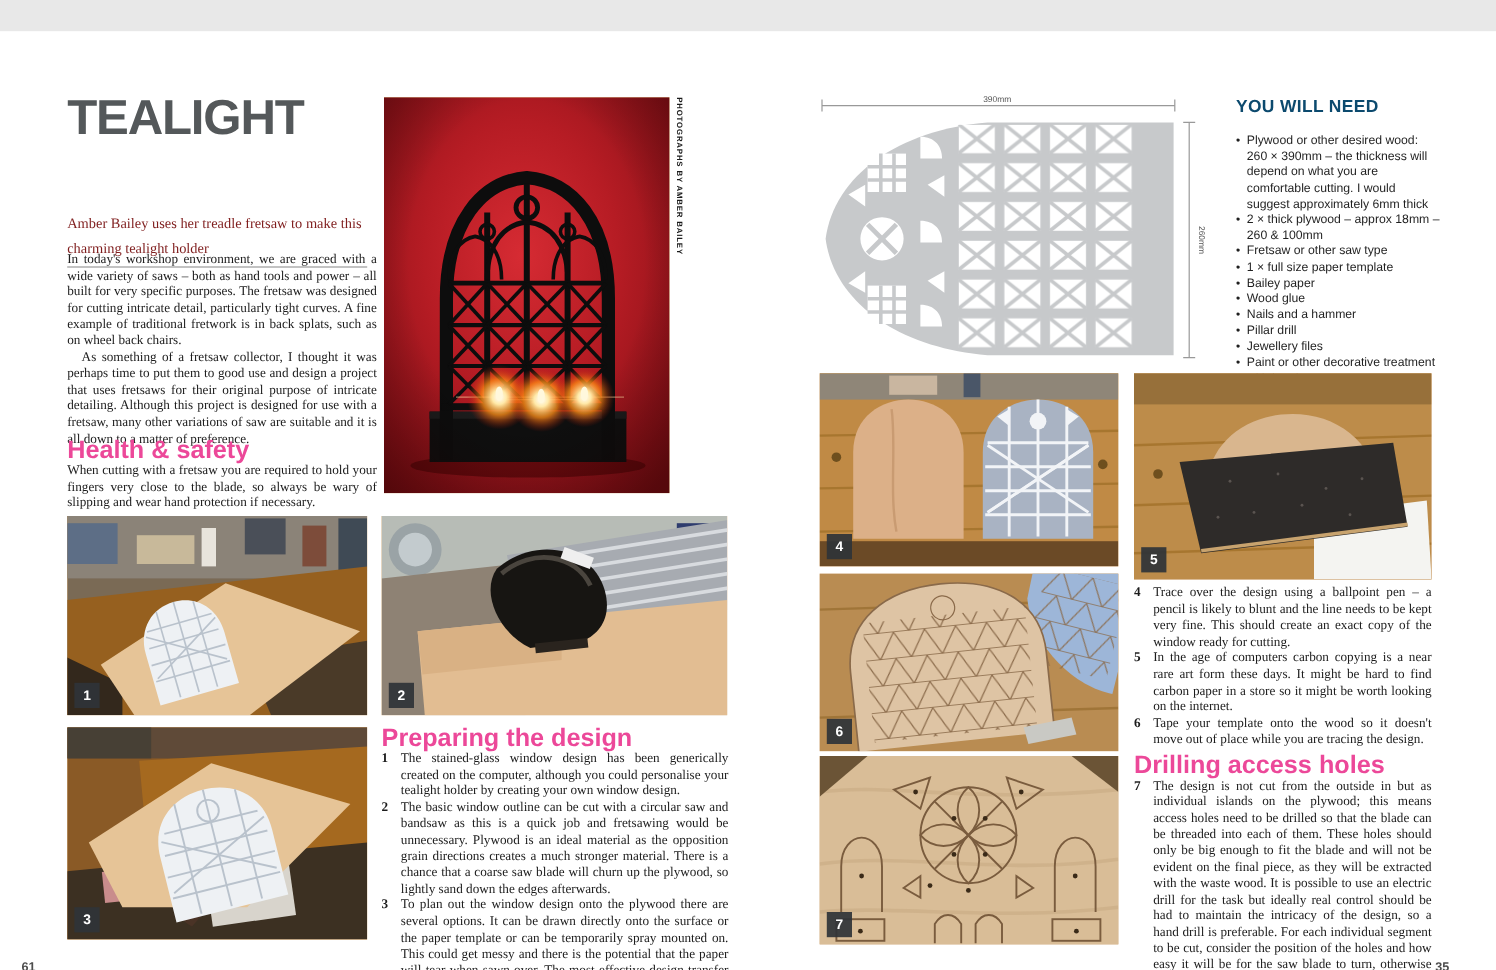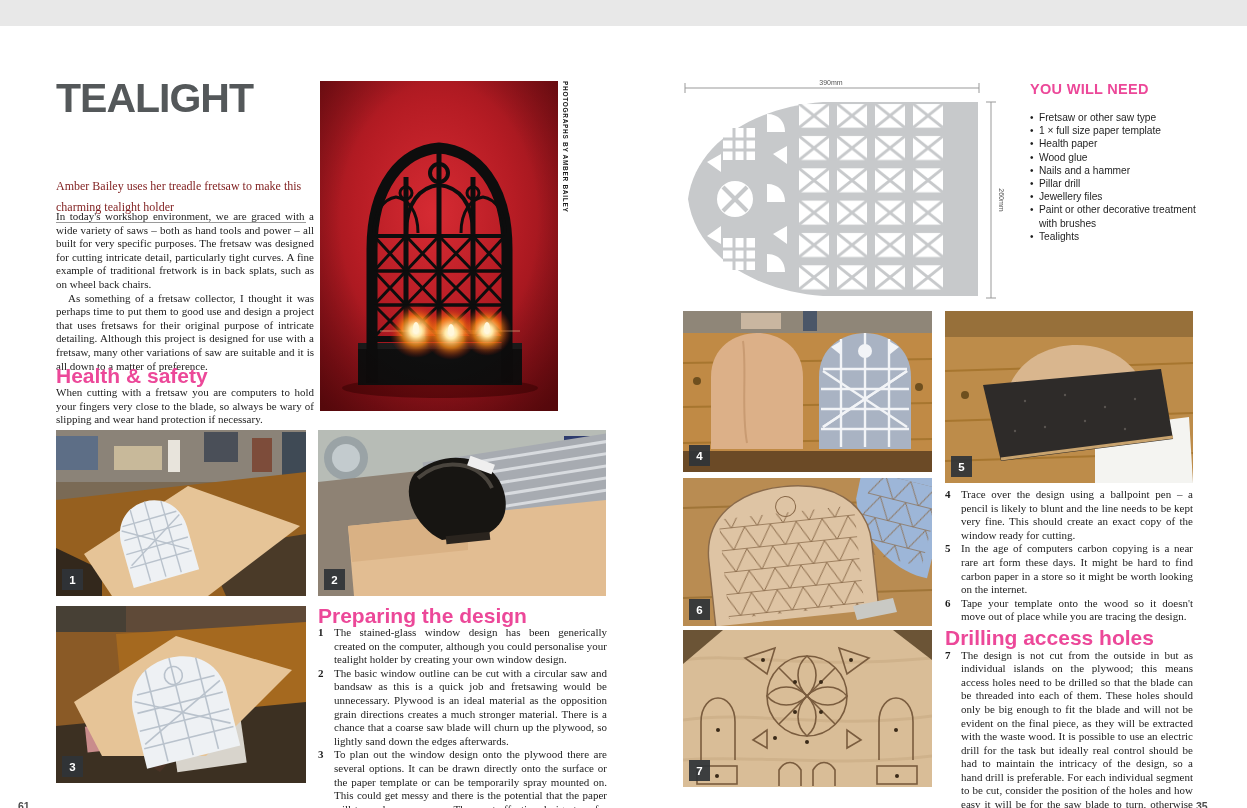--- a/index.html
+++ b/index.html
@@ -18,21 +18,21 @@
   .body-col{font-size:11px;line-height:13.6px;text-align:justify;}
   .body-col p{margin:0;}
   .body-col p.indent{text-indent:12px;}
 
   .step{display:flex;}
   .step-num{flex:0 0 16px;font-weight:700;}
   .step-text{flex:1;text-align:justify;}
 
   
   .ywn-head{font-family:"Liberation Sans",sans-serif;font-weight:700;font-size:14.5px;
-            letter-spacing:.3px;color:#ec4899;}
+            letter-spacing:.3px;color:#0c4a6e;}
   .ywn-item{position:relative;padding-left:9px;font-family:"Liberation Sans",sans-serif;
             font-size:10.2px;line-height:13.2px;color:#1f1f1f;}
   .ywn-item::before{content:"\2022";position:absolute;left:0;top:0;font-size:10px;color:#1f1f1f;}
 
   
   .photo{position:absolute;overflow:hidden;background:#caa06a;}
   .photo svg{display:block;width:100%;height:100%;}
   .badge{position:absolute;left:6px;bottom:6px;width:21px;height:21px;
          background:rgba(47,52,56,.93);color:#fff;
          font:700 11.5px "Liberation Sans",sans-serif;
@@ -59,21 +59,21 @@
     <div class="abs standfirst" style="left:56px;top:150px;width:262px;">Amber Bailey uses her treadle fretsaw to make this charming tealight holder</div>
 
     <div class="abs rule" style="left:56px;top:196px;width:250px;"></div>
 
     <div class="abs body-col" style="left:56px;top:184px;width:258px;">
       <p>In today's workshop environment, we are graced with a wide variety of saws – both as hand tools and power – all built for very specific purposes. The fretsaw was designed for cutting intricate detail, particularly tight curves. A fine example of traditional fretwork is in back splats, such as on wheel back chairs.</p>
       <p class="indent">As something of a fretsaw collector, I thought it was perhaps time to put them to good use and design a project that uses fretsaws for their original purpose of intricate detailing. Although this project is designed for use with a fretsaw, many other variations of saw are suitable and it is all down to a matter of preference.</p>
     </div>
 
     <div class="abs sec-head" style="left:56px;top:338px;">Health &amp; safety</div>
-    <div class="abs body-col" style="left:56px;top:360px;width:258px;">When cutting with a fretsaw you are computers to hold your fingers very close to the blade, so always be wary of slipping and wear hand protection if necessary.</div>
+    <div class="abs body-col" style="left:56px;top:360px;width:258px;">When cutting with a fretsaw you are required to hold your fingers very close to the blade, so always be wary of slipping and wear hand protection if necessary.</div>
 
     <figure class="photo" style="left:320px;top:55px;width:238px;height:330px;margin:0;">
       <svg viewBox="0 0 238 330">
         <defs>
           <radialGradient id="redbg" cx="48%" cy="40%" r="75%">
             <stop offset="0%" stop-color="#d62b33"></stop>
             <stop offset="45%" stop-color="#b61c24"></stop>
             <stop offset="85%" stop-color="#8c1118"></stop>
             <stop offset="100%" stop-color="#7a0e14"></stop>
           </radialGradient>
@@ -320,23 +320,25 @@
             <polygon points="24,134 38,124 38,142" fill="#fff"></polygon>
             <polygon points="90,52 104,44 104,62" fill="#fff"></polygon>
             <polygon points="90,132 104,124 104,142" fill="#fff"></polygon>
           </g>
         </g>
       </svg>
     </figure>
 
     <div class="abs ywn-head" style="left:1030px;top:55px;">YOU WILL NEED</div>
     <div class="abs" style="left:1030px;top:85px;width:170px;">
+      <div class="ywn-item">Plywood or other desired wood: 260 × 390mm – the thickness will depend on what you are comfortable cutting. I would suggest approximately 6mm thick</div>
+      <div class="ywn-item">2 × thick plywood – approx 18mm – 260 &amp; 100mm</div>
       <div class="ywn-item">Fretsaw or other saw type</div>
       <div class="ywn-item">1 × full size paper template</div>
-      <div class="ywn-item">Health paper</div>
+      <div class="ywn-item">Bailey paper</div>
       <div class="ywn-item">Wood glue</div>
       <div class="ywn-item">Nails and a hammer</div>
       <div class="ywn-item">Pillar drill</div>
       <div class="ywn-item">Jewellery files</div>
       <div class="ywn-item">Paint or other decorative treatment with brushes</div>
       <div class="ywn-item">Tealights</div>
     </div>
 
     <figure class="photo" style="left:683px;top:285px;width:249px;height:161px;margin:0;">
       <svg viewBox="0 0 249 161">

